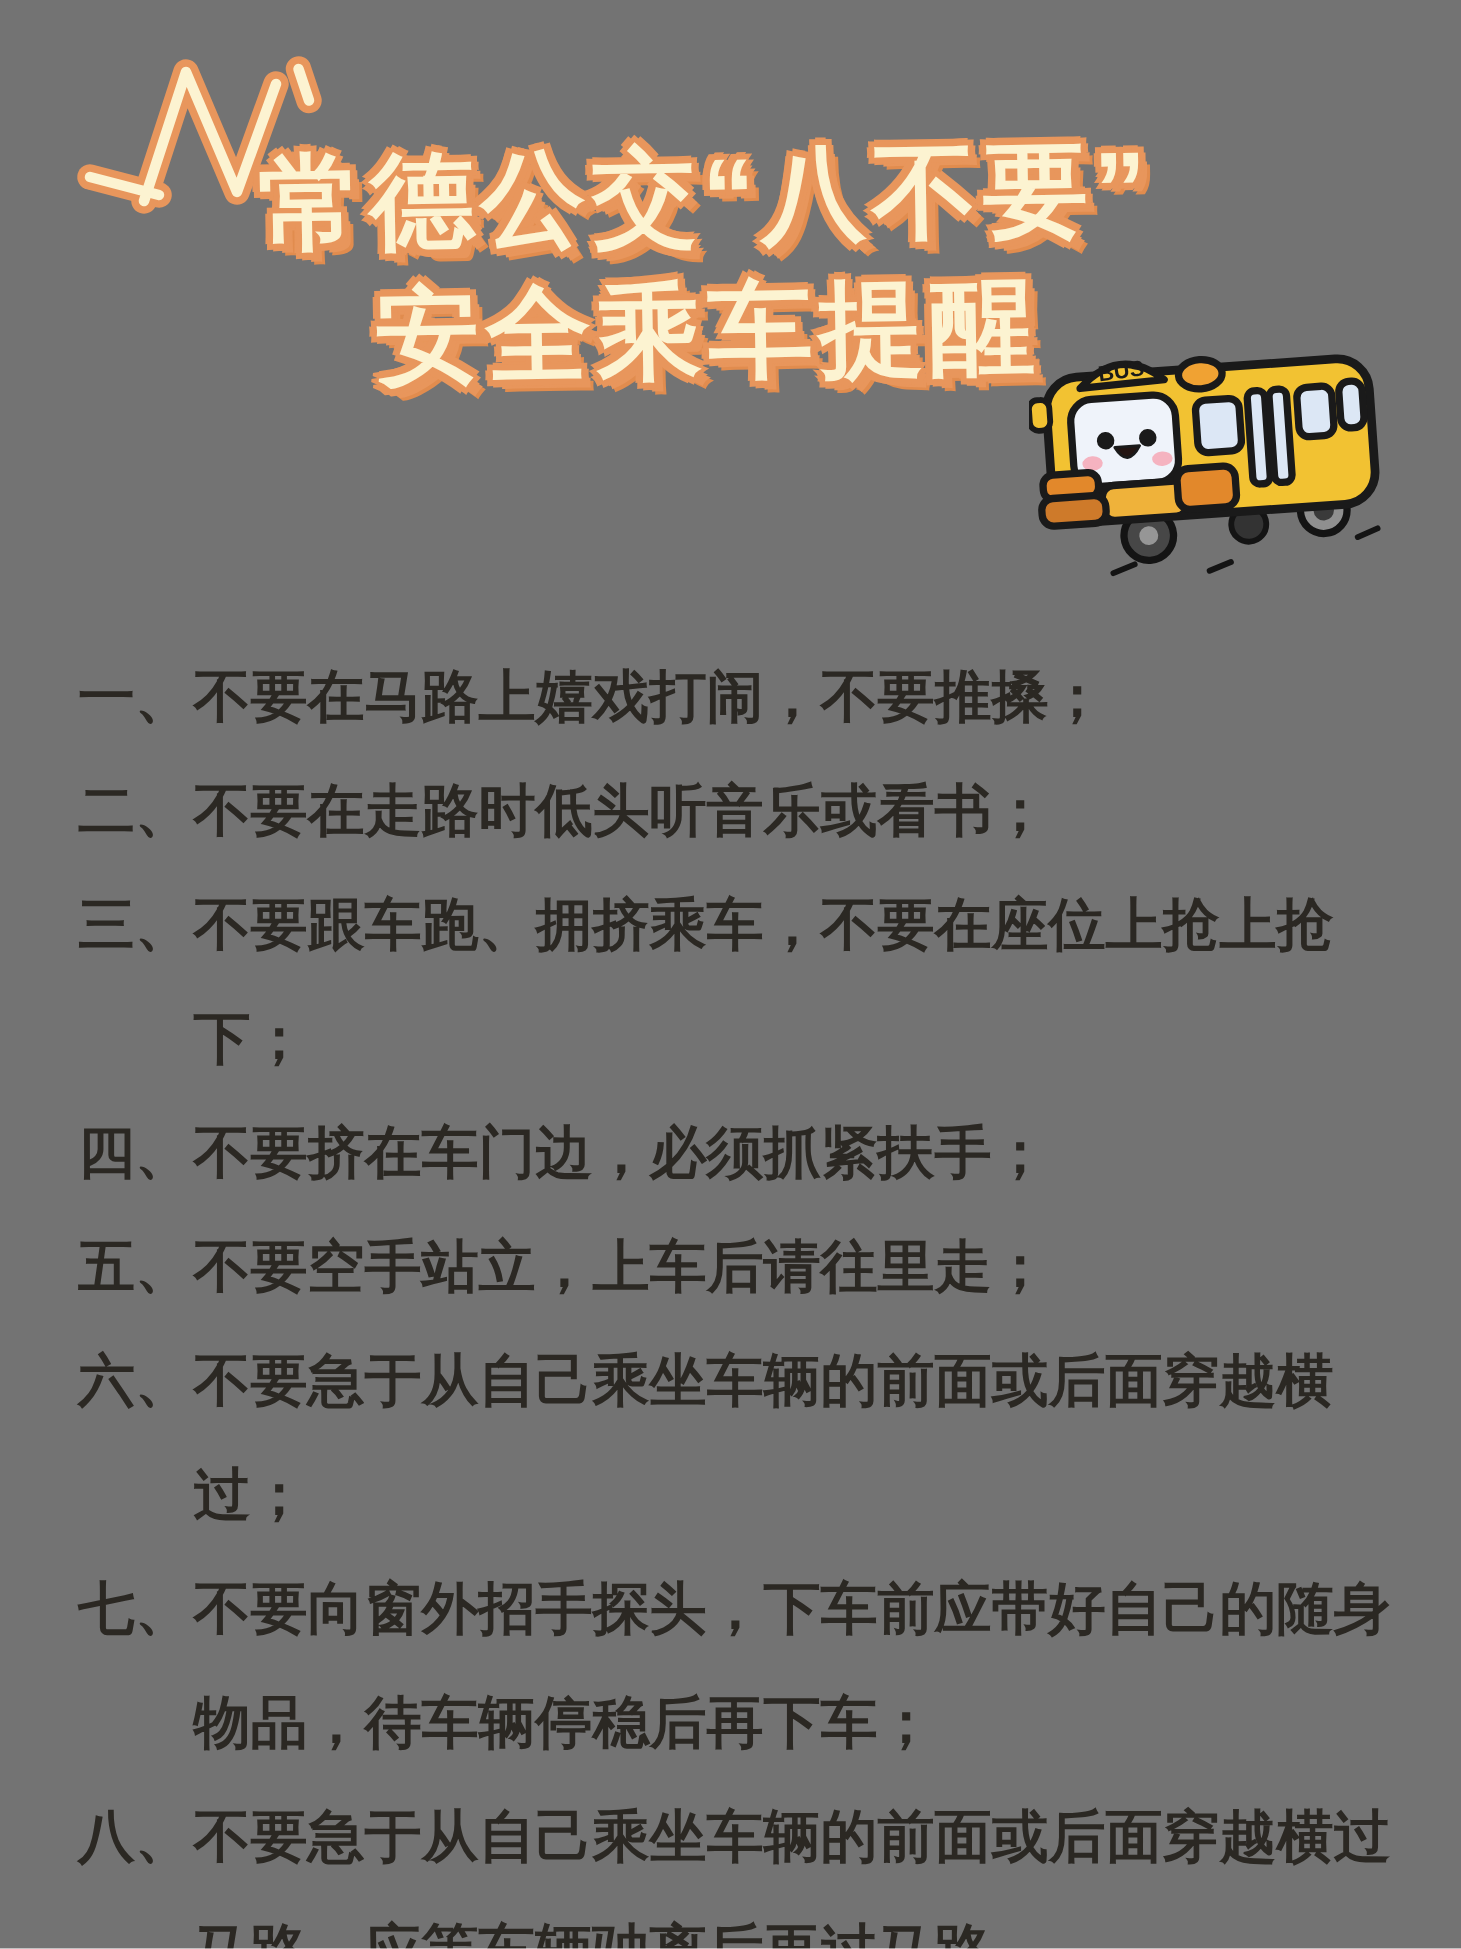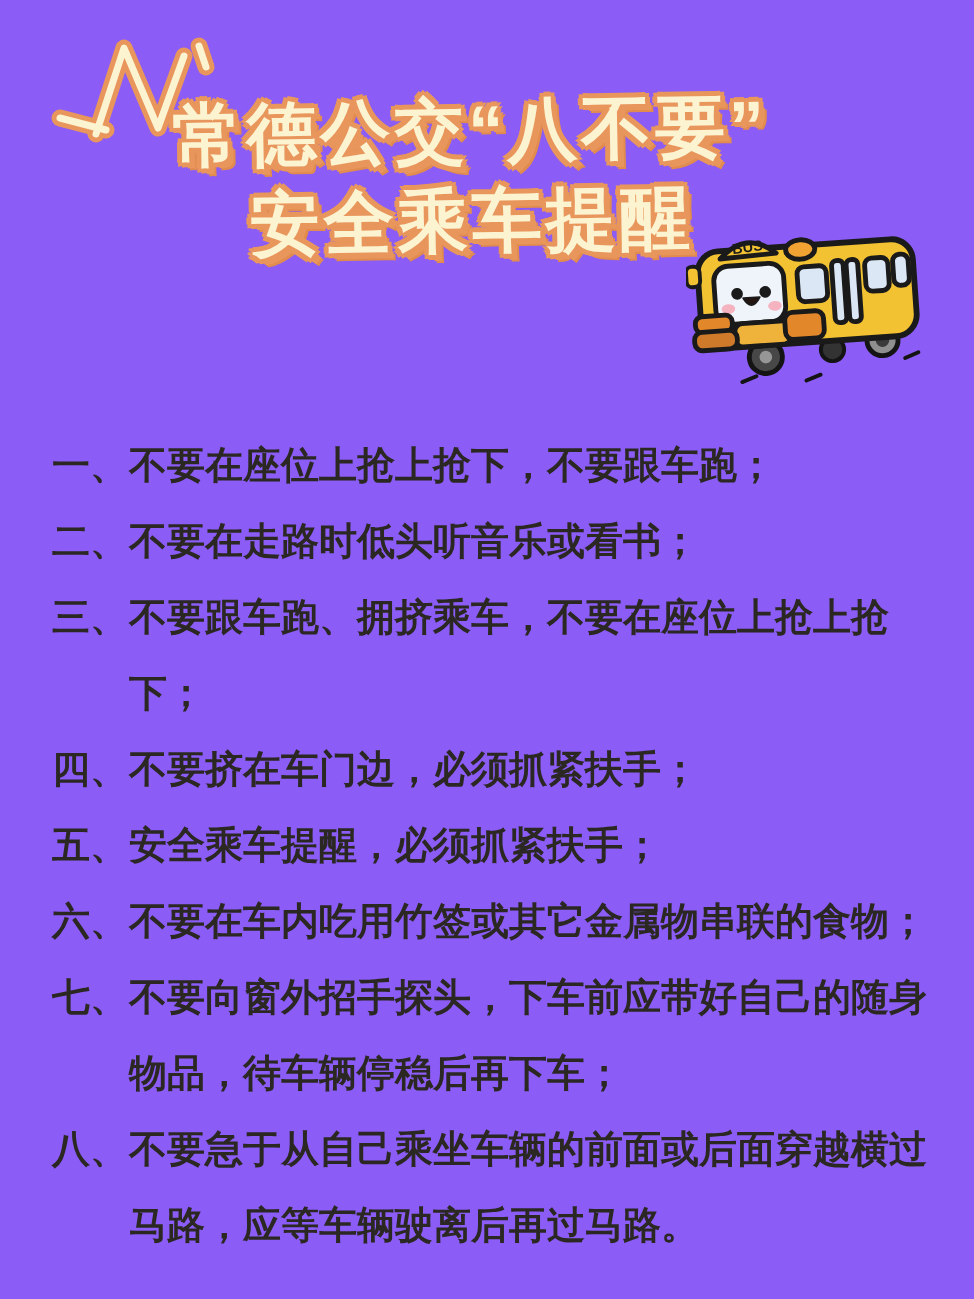--- a/index.html
+++ b/index.html
@@ -5,21 +5,21 @@
   html, body {
     margin: 0;
     padding: 0;
     background: #ffffff;
   }
   .poster {
     position: relative;
     width: 974px;
     height: 1299px;
     margin: 0 auto;
-    background: #8b5cf6;
+    background: #737373;
     overflow: hidden;
     font-family: "Liberation Sans", sans-serif;
   }
 
   
   .doodle {
     position: absolute;
     left: 48px;
     top: 16px;
     width: 200px;
@@ -148,41 +148,41 @@
       <rect x="48" y="104" width="58" height="24" rx="8" fill="#EFB23A" stroke="#1A1A1A" stroke-width="5"></rect>
       <rect x="8" y="94" width="38" height="17" rx="7" fill="#E2882B" stroke="#1A1A1A" stroke-width="5"></rect>
       <rect x="6" y="110" width="44" height="19" rx="8" fill="#CE7A2A" stroke="#1A1A1A" stroke-width="5"></rect>
       <rect x="100" y="96" width="40" height="28" rx="8" fill="#E2882B" stroke="#1A1A1A" stroke-width="5"></rect>
     </g>
   </svg>
 
   <div class="rules">
     <div class="rule">
       <span class="rule-num">一、</span>
-      <span class="rule-text">不要在座位上抢上抢下，不要跟车跑；</span>
+      <span class="rule-text">不要在马路上嬉戏打闹，不要推搡；</span>
     </div>
     <div class="rule">
       <span class="rule-num">二、</span>
       <span class="rule-text">不要在走路时低头听音乐或看书；</span>
     </div>
     <div class="rule">
       <span class="rule-num">三、</span>
       <span class="rule-text">不要跟车跑、拥挤乘车，不要在座位上抢上抢下；</span>
     </div>
     <div class="rule">
       <span class="rule-num">四、</span>
       <span class="rule-text">不要挤在车门边，必须抓紧扶手；</span>
     </div>
     <div class="rule">
       <span class="rule-num">五、</span>
-      <span class="rule-text">安全乘车提醒，必须抓紧扶手；</span>
+      <span class="rule-text">不要空手站立，上车后请往里走；</span>
     </div>
     <div class="rule">
       <span class="rule-num">六、</span>
-      <span class="rule-text">不要在车内吃用竹签或其它金属物串联的食物；</span>
+      <span class="rule-text">不要急于从自己乘坐车辆的前面或后面穿越横过；</span>
     </div>
     <div class="rule">
       <span class="rule-num">七、</span>
       <span class="rule-text">不要向窗外招手探头，下车前应带好自己的随身
 物品，待车辆停稳后再下车；</span>
     </div>
     <div class="rule">
       <span class="rule-num">八、</span>
       <span class="rule-text">不要急于从自己乘坐车辆的前面或后面穿越横过
 马路，应等车辆驶离后再过马路。</span>

